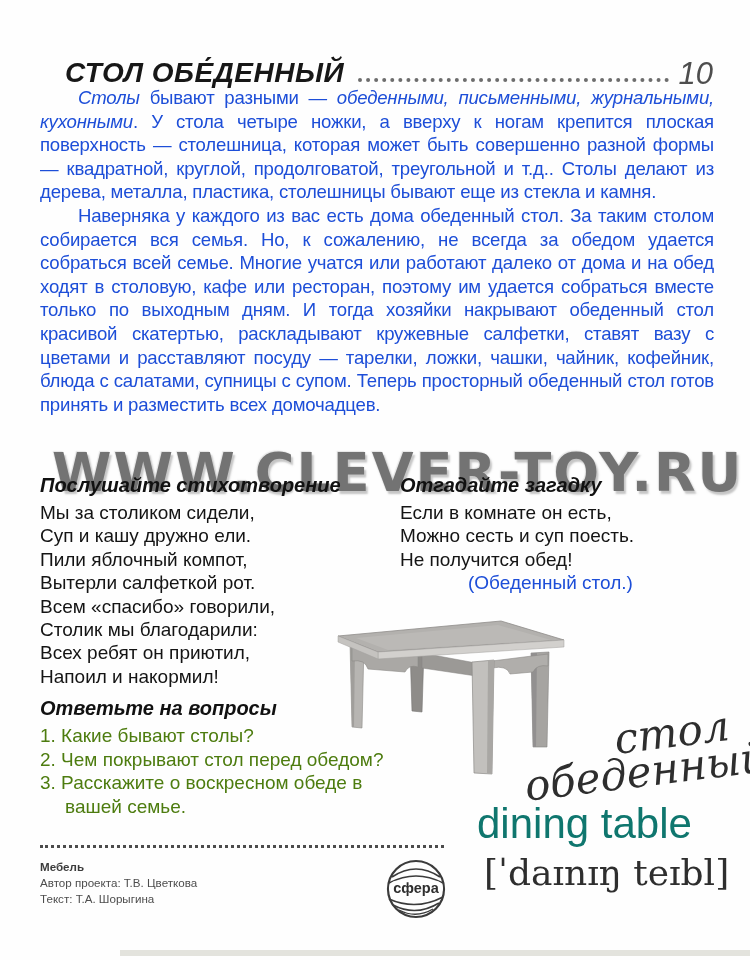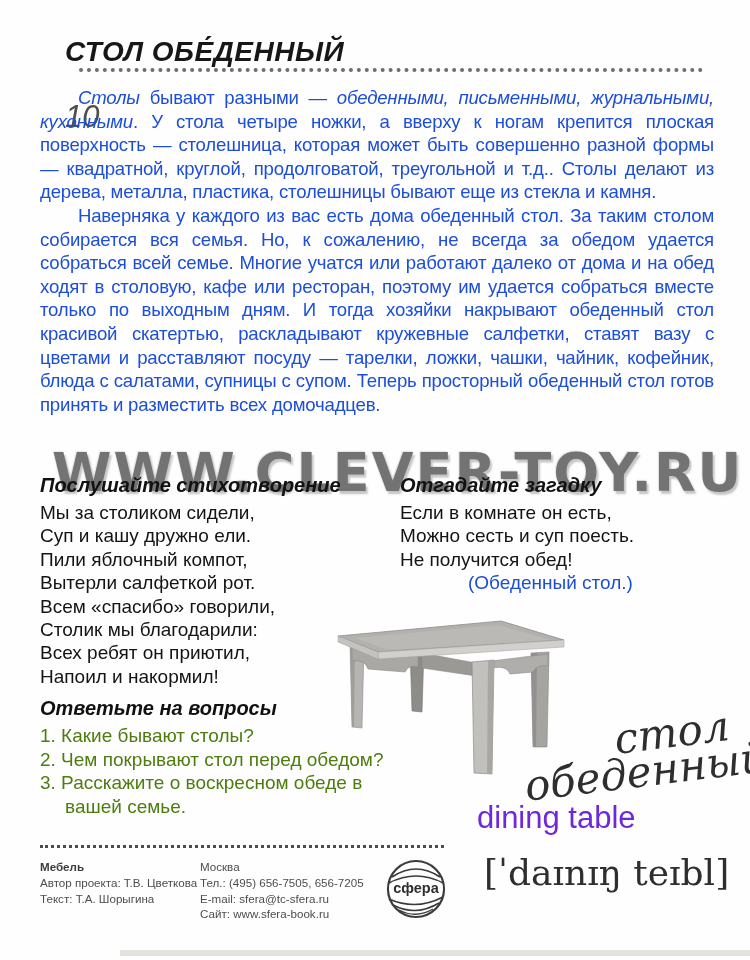--- a/index.html
+++ b/index.html
@@ -5,21 +5,21 @@
   * { margin:0; padding:0; box-sizing:border-box; }
   html,body { background:#ffffff; }
   .page {
     position:relative; width:750px; height:960px; background:#fefefe;
     font-family:"Liberation Sans", sans-serif; color:#1b1b1b; overflow:hidden;
   }
 
   
   .header {
     position:absolute; left:65px; top:36px; width:648px;
-    display:flex; flex-direction:column;
+    display:flex; align-items:flex-end;
   }
   .title {
     font-size:28px; font-weight:bold; font-style:italic; letter-spacing:0.5px;
     white-space:nowrap; color:#171717;
   }
   .leader {
     flex:1; border-bottom:4px dotted #6d6d6d; margin:0 10px 7px 14px; height:1px;
   }
   .page-number {
     font-size:31px; font-style:italic; color:#4e4e4e; line-height:1;margin-top:22px;
@@ -73,22 +73,22 @@
   .table-photo { position:absolute; left:326px; top:614px; width:252px; height:206px; }
 
   
   .cursive-word {
     position:absolute; font-family:"DejaVu Serif", serif; font-style:italic;
     color:#2e2e2e; white-space:nowrap;
   }
   .cursive-1 { left:614px; top:708px; font-size:42px; transform:rotate(-7deg); }
   .cursive-2 { left:524px; top:747px; font-size:42px; transform:rotate(-7deg); }
   .english-word {
-    position:absolute; left:477px; top:800px; font-size:31px; font-weight:400;
-    color:#6d28d9; letter-spacing:0px; white-space:nowrap;
+    position:absolute; left:477px; top:800px; font-size:42px; font-weight:400;
+    color:#0f766e; letter-spacing:0px; white-space:nowrap;
   }
   .transcription {
     position:absolute; left:484px; top:852px; font-family:"DejaVu Serif", serif;
     font-size:36px; color:#2e2e2e; white-space:nowrap;
   }
 
   
   .footer-sep {
     position:absolute; left:40px; top:845px; width:404px;
     border-top:3px dotted #4c4c4c; height:1px;
@@ -172,26 +172,20 @@
   <div class="cursive-word cursive-1">стол</div>
   <div class="cursive-word cursive-2">обеденный</div>
   <div class="english-word">dining table</div>
   <div class="transcription">[ˈdaɪnɪŋ teɪbl]</div>
 
   <div class="footer-sep"></div>
   <div class="footer-col footer-left">
     <div class="fbold">Мебель</div>
     <div>Автор проекта: Т.В. Цветкова</div>
     <div>Текст: Т.А. Шорыгина</div>
-  </div>
-  <div class="footer-col footer-mid">
-    <div>Москва</div>
-    <div>Тел.: (495) 656-7505, 656-7205</div>
-    <div>E-mail: sfera@tc-sfera.ru</div>
-    <div>Сайт: www.sfera-book.ru</div>
   </div>
   <div class="footer-logo">
     <svg width="64" height="64" viewBox="0 0 64 64">
       <circle cx="32" cy="32" r="28" fill="none" stroke="#3b3b3b" stroke-width="2.2"></circle>
       <path d="M 8,20 Q 32,4 56,20" fill="none" stroke="#3b3b3b" stroke-width="1.6"></path>
       <path d="M 5,26 Q 32,12 59,26" fill="none" stroke="#3b3b3b" stroke-width="1.6"></path>
       <path d="M 5,42 Q 32,54 59,40" fill="none" stroke="#3b3b3b" stroke-width="1.6"></path>
       <path d="M 9,48 Q 32,60 55,46" fill="none" stroke="#3b3b3b" stroke-width="1.6"></path>
       <path d="M 15,53 Q 32,62 49,52" fill="none" stroke="#3b3b3b" stroke-width="1.4"></path>
       <rect x="5" y="24" width="54" height="14" rx="7" fill="#ffffff"></rect>

